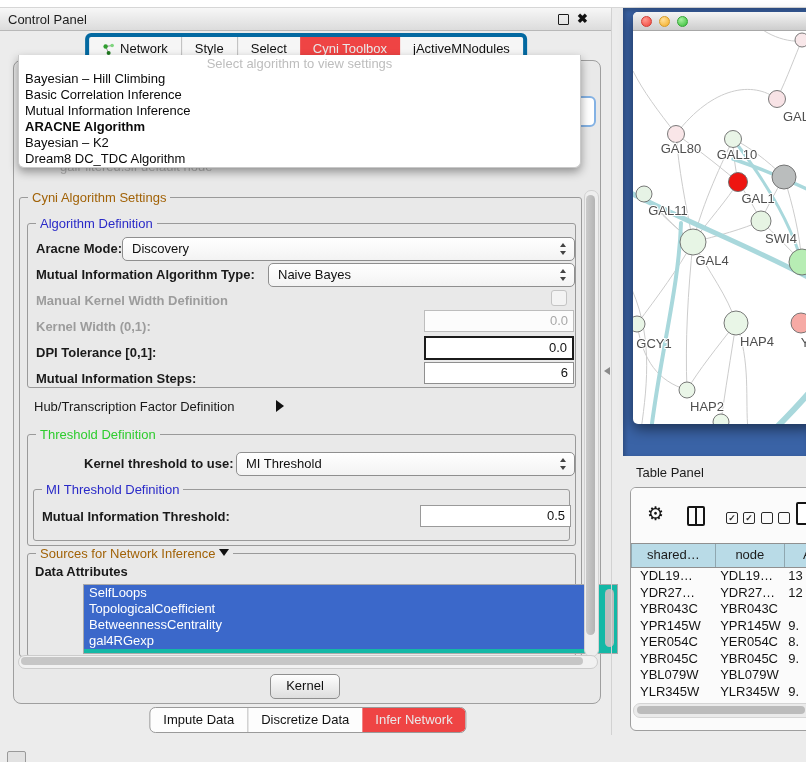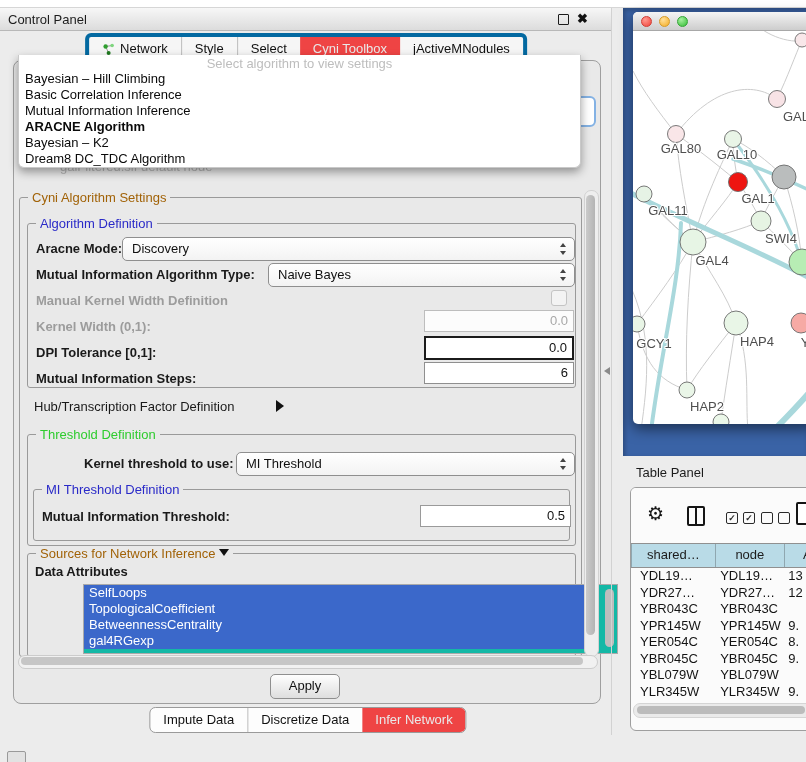--- a/index.html
+++ b/index.html
@@ -225,21 +225,21 @@
     <div id="list-vsb"></div>
   </div>
 
   <div class="abs" id="vsb">
       <div id="vsb-thumb"></div>
     </div>
   <div class="abs" id="hsb">
       <div id="hsb-thumb"></div>
     </div>
 
-  <div class="abs" id="apply-btn">Apply</div>
+  <div class="abs" id="apply-btn">Kernel</div>
   <div class="abs" id="bottom-tabs">
       <div class="tab">
         <span>Impute Data</span>
       </div>
       <div class="tab">
         <span>Discretize Data</span>
       </div>
       <div class="tab selected">
         <span>Infer Network</span>
       </div>

